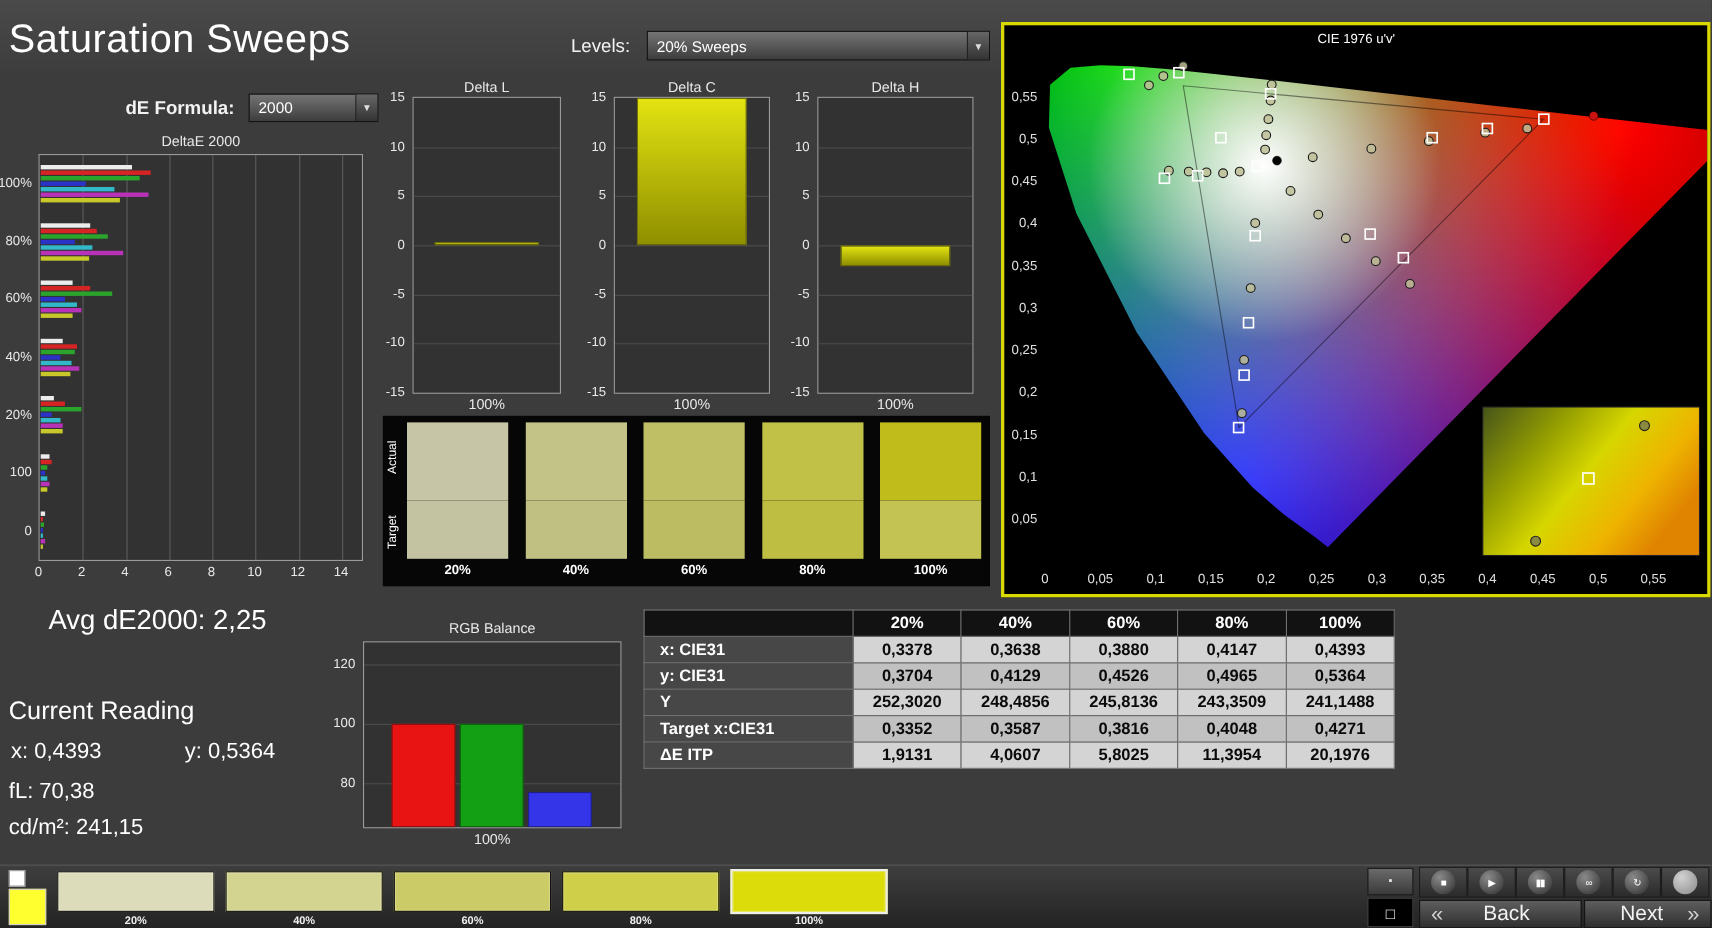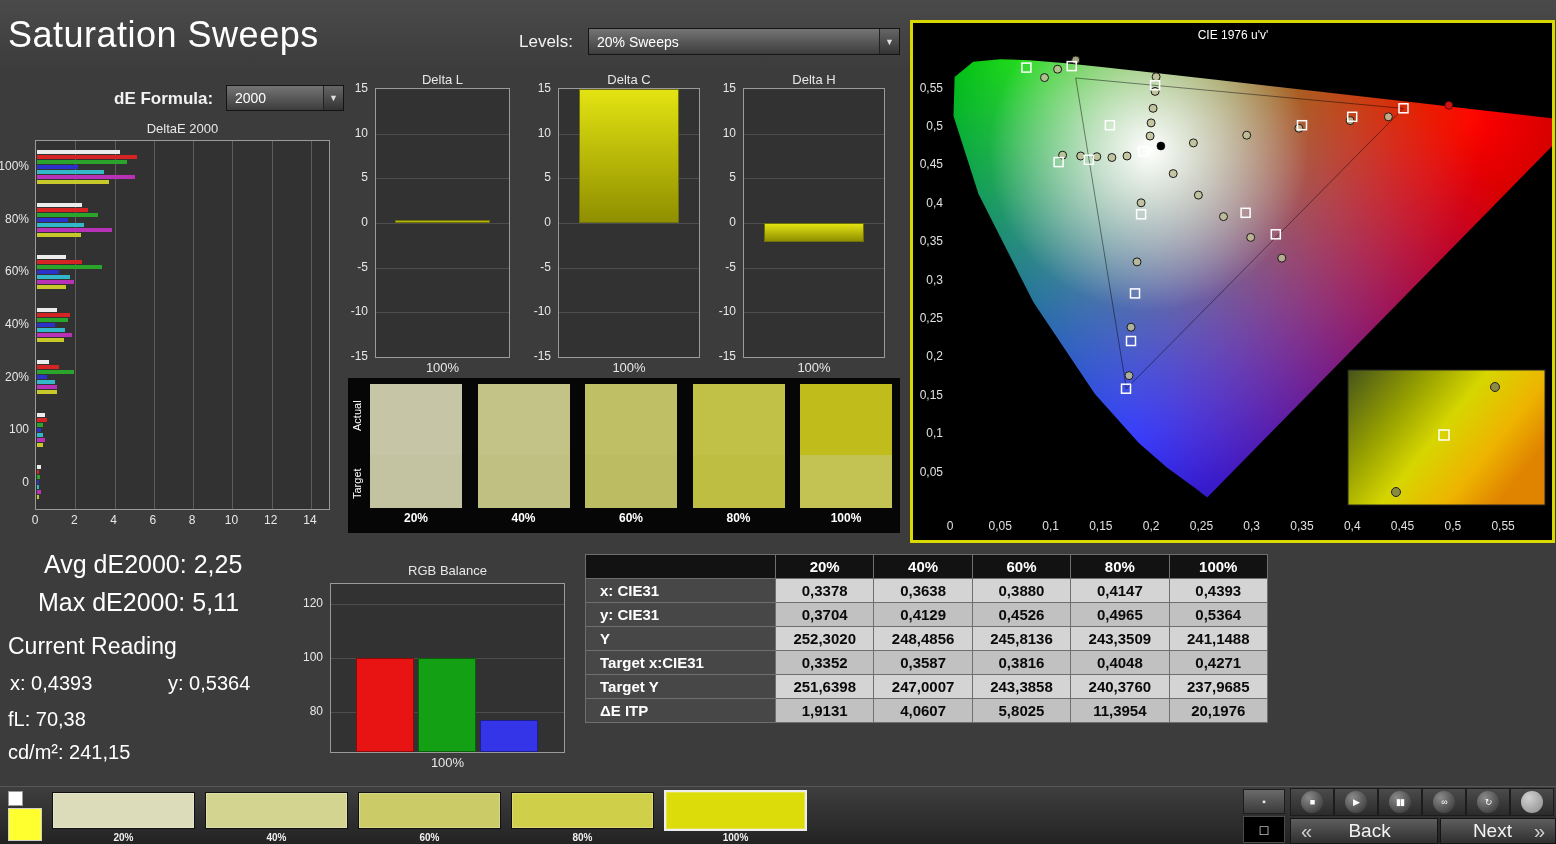--- a/index.html
+++ b/index.html
@@ -380,21 +380,20 @@
         <rect x="358.3" y="206.8" width="9" height="9" fill="none" stroke="#ffffff" stroke-width="1.5"></rect>
         <rect x="384.5" y="97.7" width="9" height="9" fill="none" stroke="#ffffff" stroke-width="1.5"></rect>
         <rect x="434.7" y="89.3" width="9" height="9" fill="none" stroke="#ffffff" stroke-width="1.5"></rect>
         <rect x="486.0" y="80.8" width="9" height="9" fill="none" stroke="#ffffff" stroke-width="1.5"></rect>
         <circle cx="247.9" cy="123.0" r="4" fill="#000000" stroke="#000" stroke-width="0.5"></circle>
         <circle cx="535.8" cy="82.3" r="4" fill="#cc1111" stroke="#000" stroke-width="0.5"></circle>
       </svg>
   </div>
 
   <div id="avg-de">Avg dE2000: 2,25</div>
-  <div id="max-de">Max dE2000: 5,11</div>
   <div id="cr-title">Current Reading</div>
   <div id="cr-x">x: 0,4393</div>
   <div id="cr-y">y: 0,5364</div>
   <div id="cr-fl">fL: 70,38</div>
   <div id="cr-cd">cd/m²: 241,15</div>
 
   <div id="rgb-title" class="chart-title">RGB Balance</div>
   <div id="rgb-ylabels" class="ylabels">
       <div class="ylab" style="top: 20.16px; margin-left: 48px;">120</div>
       <div class="ylab" style="top: 73.92px;">100</div>
@@ -448,28 +447,20 @@
         </tr>
         <tr>
           <th>Target x:CIE31</th>
           <td>0,3352</td>
           <td>0,3587</td>
           <td>0,3816</td>
           <td>0,4048</td>
           <td>0,4271</td>
         </tr>
         <tr>
-          <th>Target Y</th>
-          <td>251,6398</td>
-          <td>247,0007</td>
-          <td>243,3858</td>
-          <td>240,3760</td>
-          <td>237,9685</td>
-        </tr>
-        <tr>
           <th>ΔE ITP</th>
           <td>1,9131</td>
           <td>4,0607</td>
           <td>5,8025</td>
           <td>11,3954</td>
           <td>20,1976</td>
         </tr>
       </tbody>
     </table>
 

